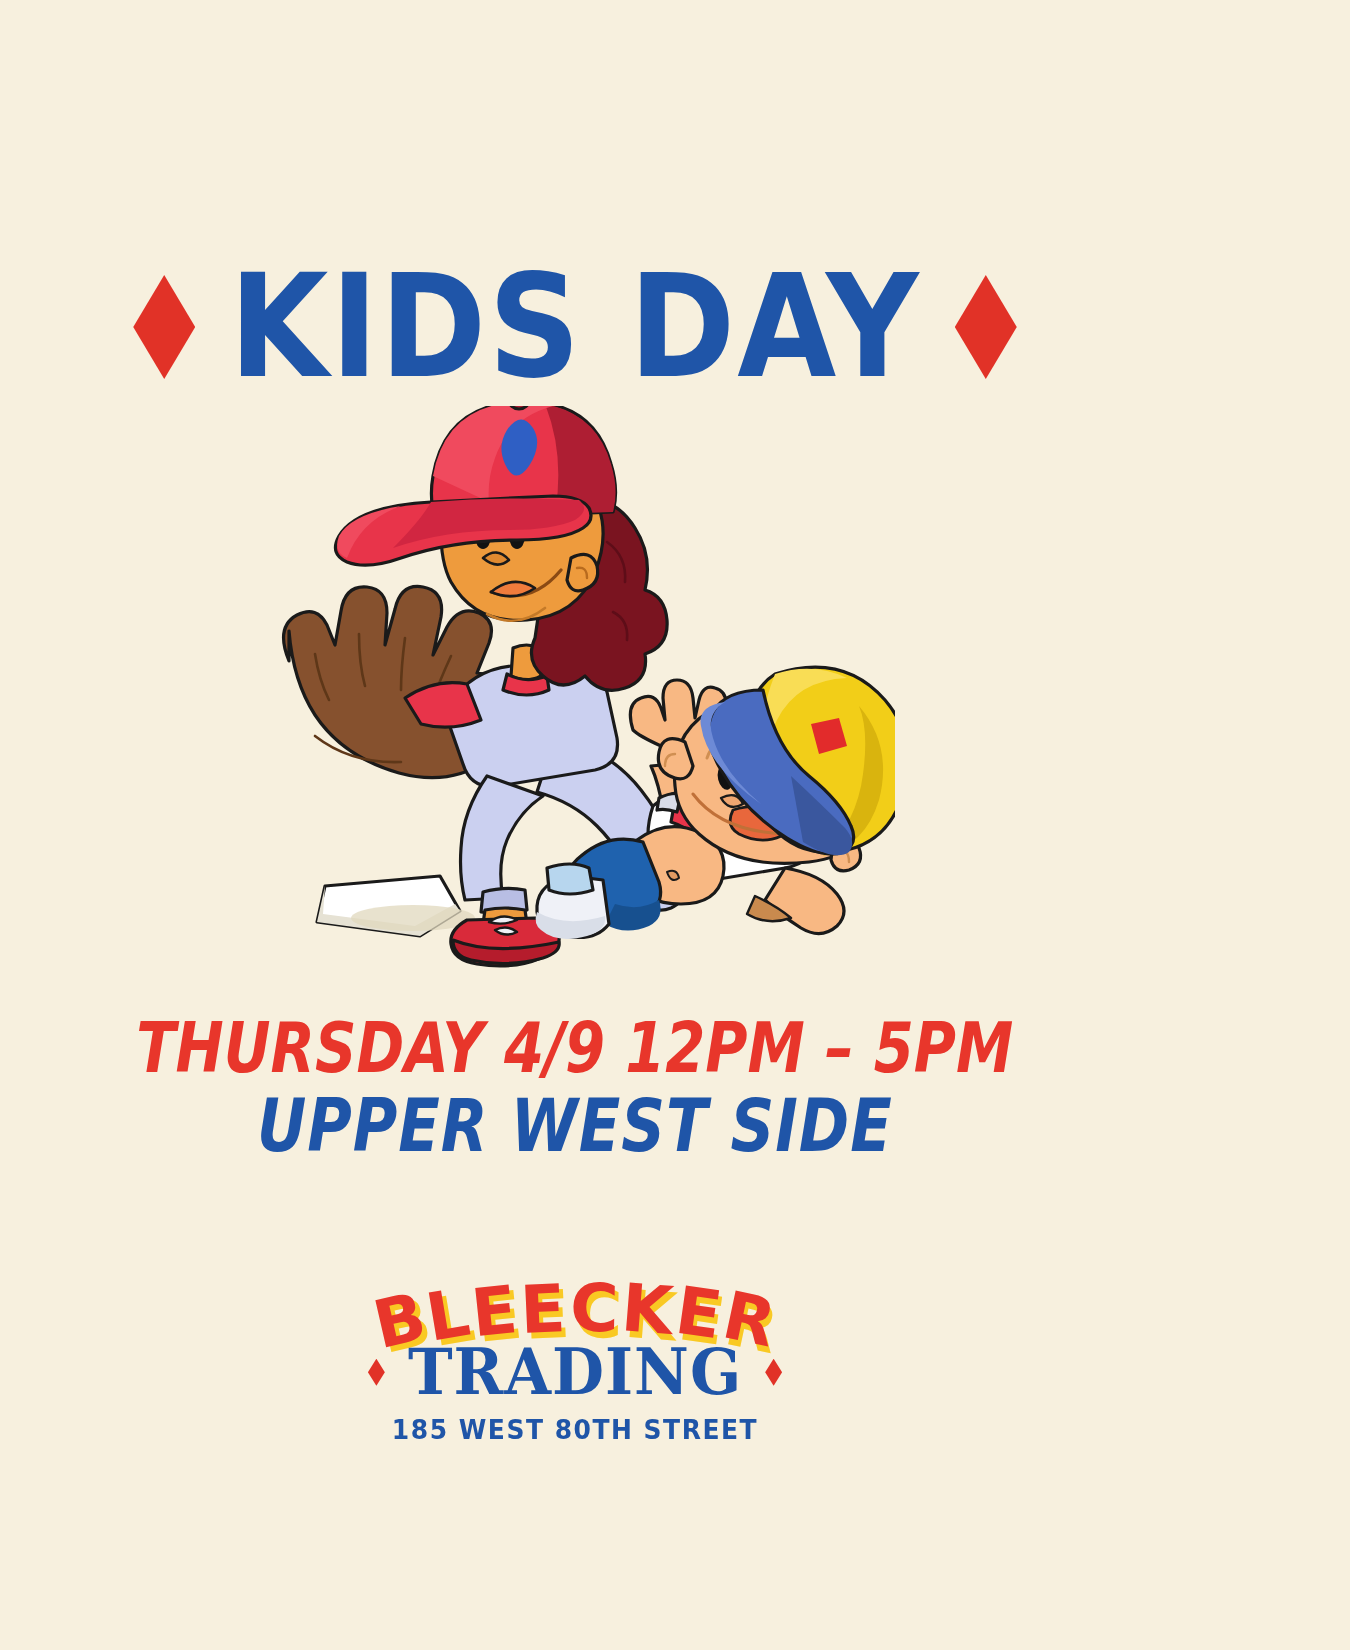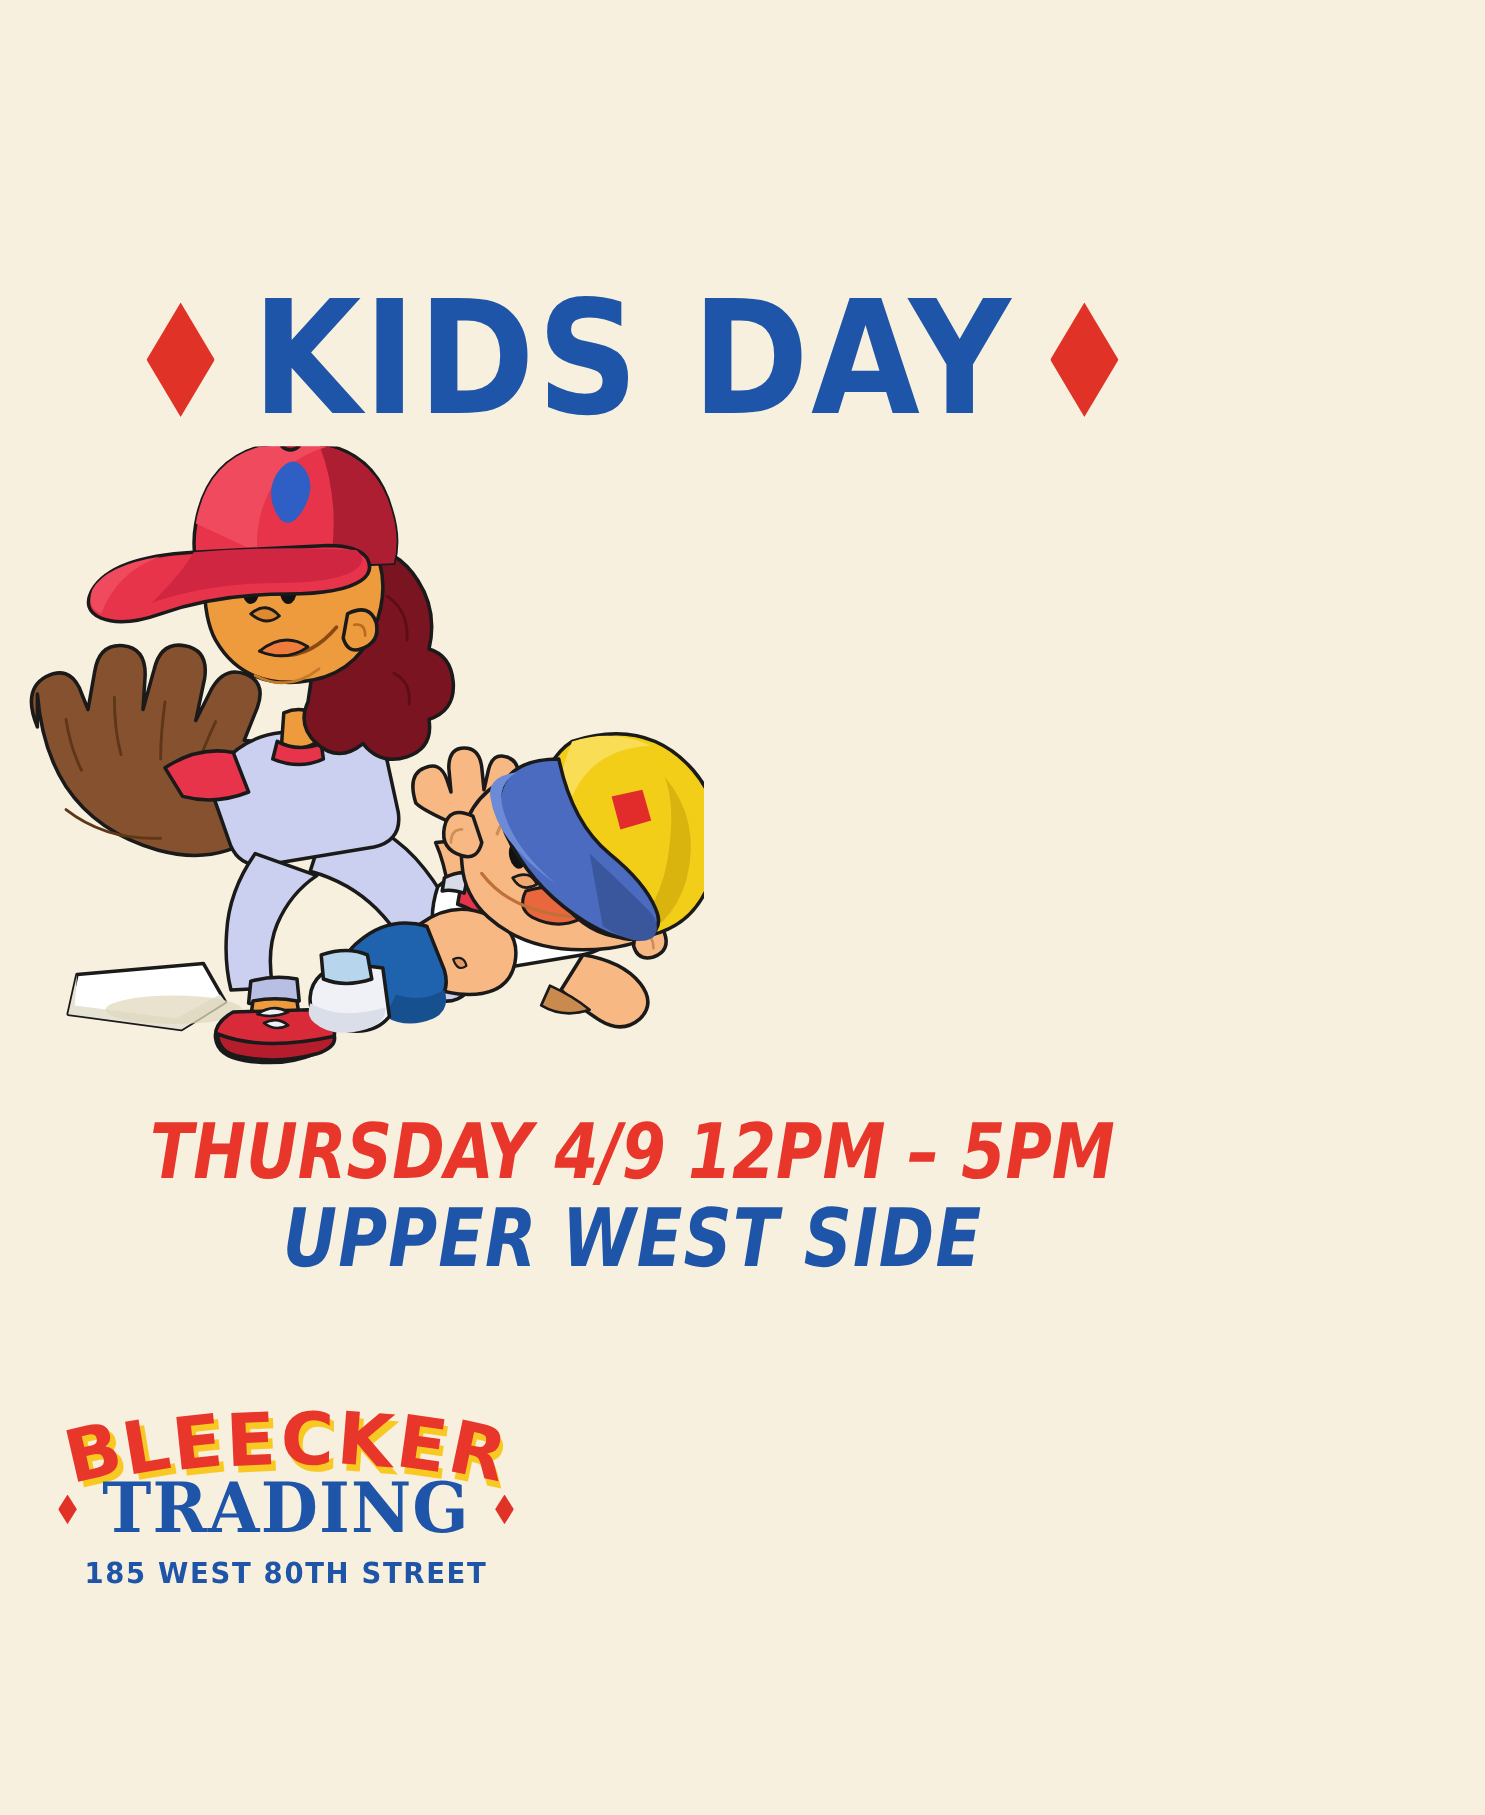--- a/index.html
+++ b/index.html
@@ -14,20 +14,21 @@
     overflow: hidden;
     position: relative;
   }
   .poster {
     position: relative;
     width: 1150px;
     height: 1650px;
     background: #F7F0DE;
     display: flex;
     flex-direction: column;
+    align-items: center;
     border-radius: 20px;
   }
 
   
   .headline-row {
     margin-top: 262px;
     height: 130px;
     display: flex;
     align-items: center;
     justify-content: center;

